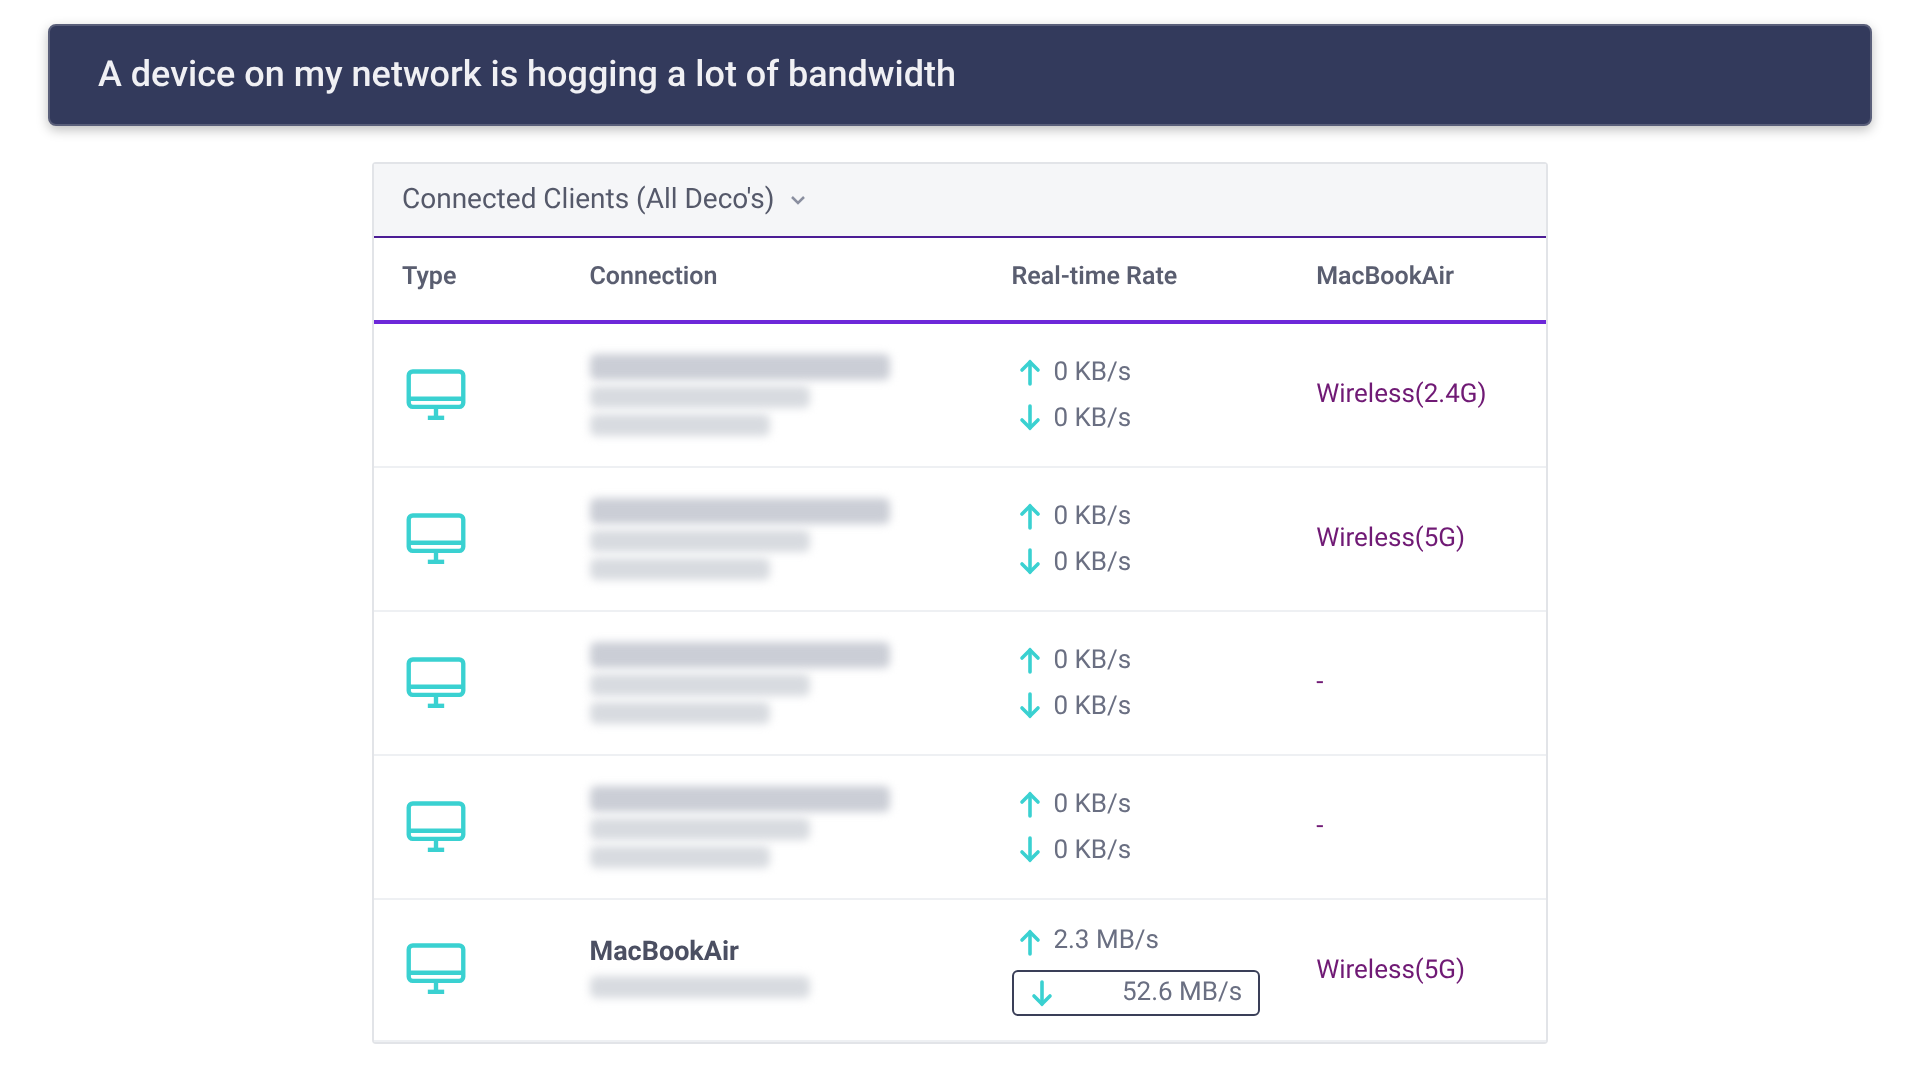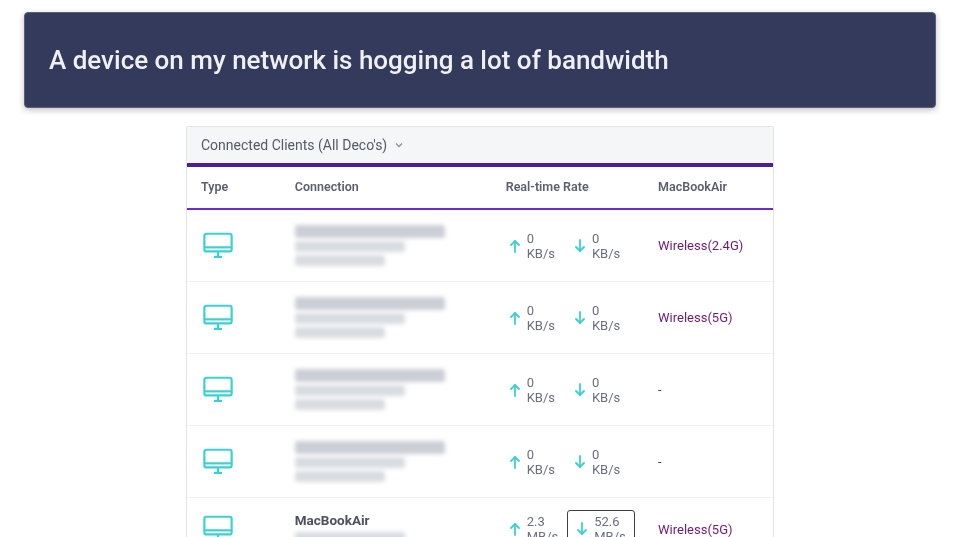--- a/index.html
+++ b/index.html
@@ -8,39 +8,39 @@
       height: 537px;
       font-family: -apple-system, BlinkMacSystemFont, "Segoe UI", Roboto, Arial, sans-serif;
       background: #fff;
       overflow: hidden;
       position: relative;
     }
     .banner {
       margin: 12px 24px 18px 24px;
       background: #333a5c;
       color: #f0f0f4;
-      font-size: 26px;
+      font-size: 18px;
       font-weight: 500;
-      padding: 32px 24px;
+      padding: 14px 24px;
       border-radius: 4px;
       border: 1px solid #5a5f7a;
       box-shadow: 0 2px 6px rgba(0,0,0,0.25);
     }
     .panel {
       margin: 0 186px 0 186px;
       border: 1px solid #e2e4e8;
       background: #fbfbfc;
       border-radius: 2px;
     }
     .panel-title {
       padding: 10px 14px;
       font-size: 14px;
       color: #55596a;
       background: #f5f6f8;
-      border-bottom: 4px solid #4c1d95;
+      border-bottom: 1px solid #4c1d95;
       display: flex;
       align-items: center;
       gap: 6px;
       text-align: right;
     }
     .panel-title .chev svg { display: block; }
     table {
       width: 100%;
       border-collapse: collapse;
       table-layout: fixed;
@@ -79,21 +79,21 @@
     .blur-line.med   { width: 110px; }
     .blur-line.small { width: 90px; }
 
     .device-name {
       font-size: 13.5px;
       color: #4b4f62;
       font-weight: 700;
       margin-bottom: 4px;
     }
 
-    .rate-stack { display: flex; flex-direction: row; gap: 6px; }
+    .rate-stack { display: flex; flex-direction: column; gap: 6px; }
     .rate-line {
       display: inline-flex;
       align-items: center;
       gap: 6px;
       color: #6a6f82;
       font-size: 13px;
       padding: 1px 3px;
     }
     .rate-line svg { display: block; flex-shrink: 0; }
     .rate-line.highlight {

